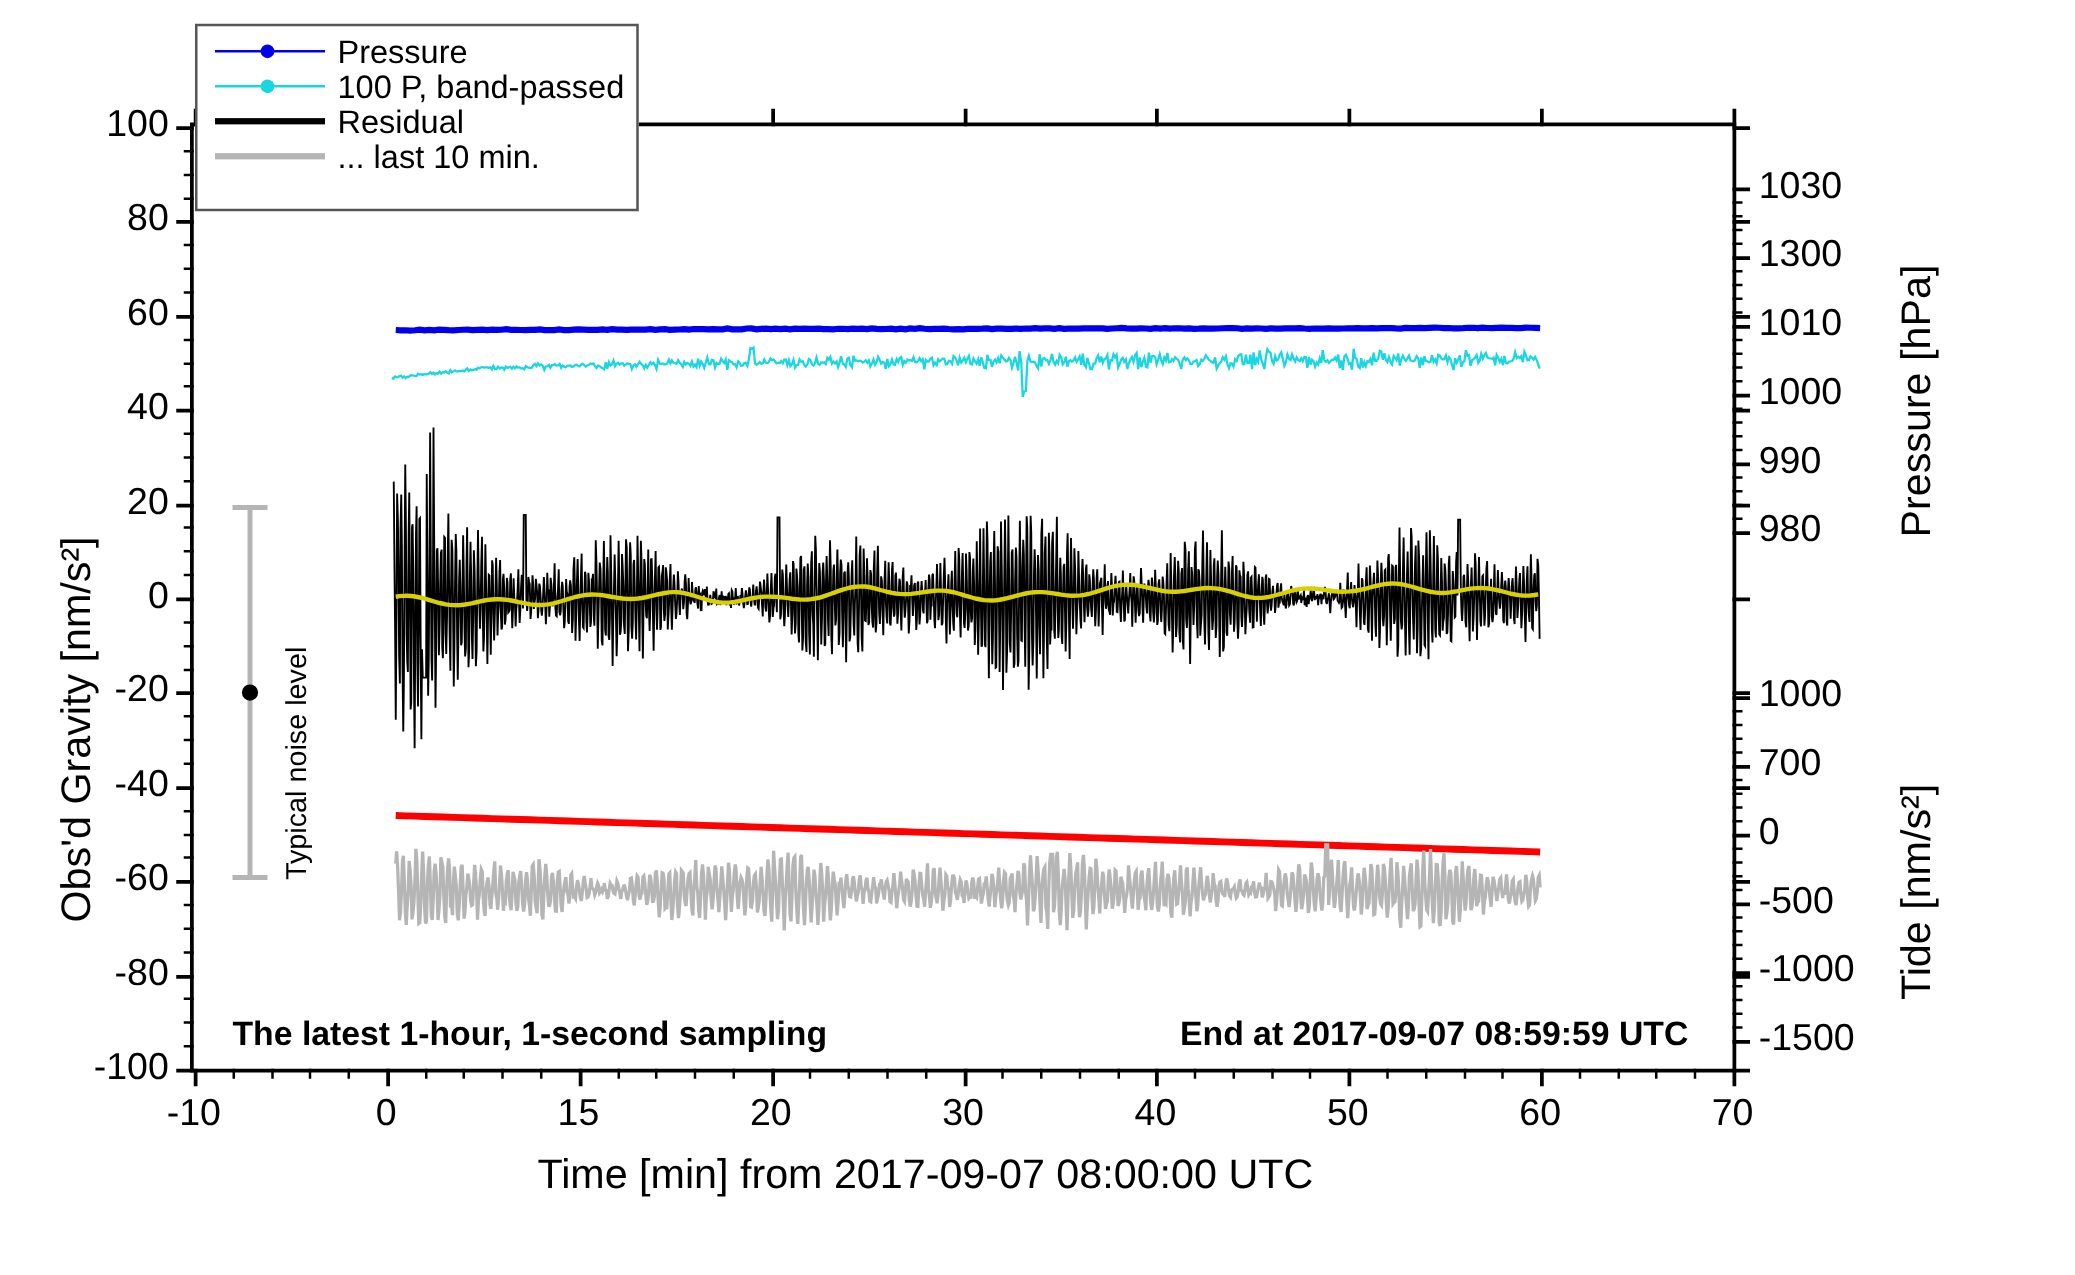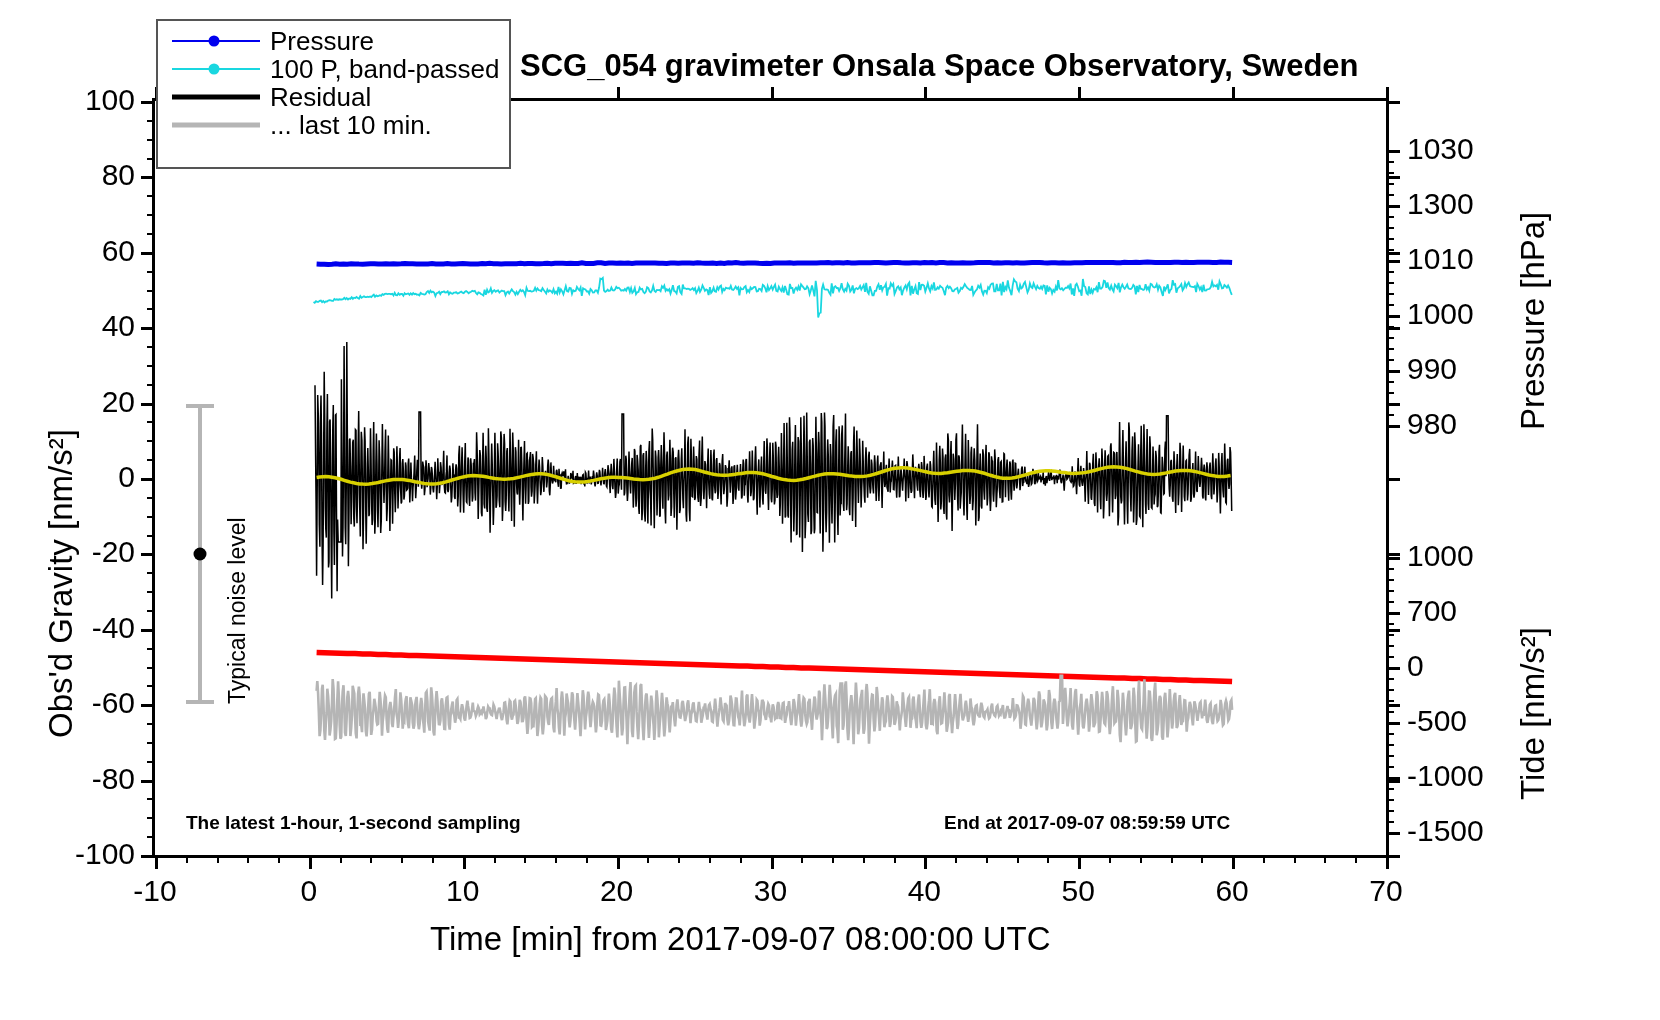--- a/index.html
+++ b/index.html
@@ -41,21 +41,21 @@
   .leg-line{position:absolute;left:0;top:50%;width:88px;transform:translateY(-50%);}
   .leg-dot{position:absolute;left:42px;top:50%;width:11px;height:11px;
            border-radius:50%;transform:translate(-50%,-50%);}
   .leg-lbl{font-size:26px;line-height:26px;margin-left:10px;white-space:nowrap;}
 
   
   #chart-title{position:absolute;left:520px;top:48px;font-size:31px;
                font-weight:bold;white-space:nowrap;z-index:30;}
 
   
-  .note{position:absolute;font-size:19px;font-weight:bold;white-space:nowrap;}
+  .note{position:absolute;font-size:27px;font-weight:bold;white-space:nowrap;}
 
   
   #noise-group{position:absolute;left:36px;top:250px;width:70px;height:300px;}
   #noise-bar{position:absolute;left:20px;top:0;width:4px;height:300px;background:#b5b5b5;}
   #noise-cap-top{position:absolute;left:8px;top:0;width:28px;height:4px;background:#b5b5b5;}
   #noise-cap-bot{position:absolute;left:8px;bottom:0;width:28px;height:4px;background:#b5b5b5;}
   #noise-dot{position:absolute;left:22px;top:150px;width:13px;height:13px;
              border-radius:50%;background:#000;transform:translate(-50%,-50%);}
   #noise-text{position:absolute;left:46px;top:300px;font-size:23px;
               white-space:nowrap;transform:rotate(-90deg);transform-origin:left top;}
@@ -225,21 +225,20 @@
       <div class="tk tk-maj-b" style="left: 1077.12px;"></div>
       <div class="tk tk-maj-t" style="left: 1077.12px;"></div>
       <div class="tk tk-min-b" style="left: 1107.9px;"></div>
       <div class="tk tk-min-b" style="left: 1138.67px;"></div>
       <div class="tk tk-min-b" style="left: 1169.45px;"></div>
       <div class="tk tk-min-b" style="left: 1200.22px;"></div>
       <div class="tk tk-maj-b" style="left: 1231px;"></div>
       <div class="tk tk-maj-t" style="left: 1231px;"></div>
     </div>
 
-  <div id="chart-title">SCG_054 gravimeter Onsala Space Observatory, Sweden</div>
 
   <div id="legend">
       <div class="leg-row">
         <div class="leg-sym">
           <div class="leg-line" style="border-top: 2px solid rgb(0, 0, 238);"></div>
           <div class="leg-dot" style="background: rgb(0, 0, 238);"></div>
         </div>
         <div class="leg-lbl">Pressure</div>
       </div>
       <div class="leg-row">
@@ -297,20 +296,20 @@
     <div class="tick tick-right" style="left: 1407px; top: 354.178px;">990</div>
     <div class="tick tick-right" style="left: 1407px; top: 409.22px;">980</div>
     <div class="tick tick-right" style="left: 1407px; top: 541.17px;">1000</div>
     <div class="tick tick-right" style="left: 1407px; top: 596.212px;">700</div>
     <div class="tick tick-right" style="left: 1407px; top: 651.254px;">0</div>
     <div class="tick tick-right" style="left: 1407px; top: 706.296px;">-500</div>
     <div class="tick tick-right" style="left: 1407px; top: 761.338px;">-1000</div>
     <div class="tick tick-right" style="left: 1407px; top: 816.38px;">-1500</div>
     <div class="tick tick-x" style="left: 95px; top: 876px; width: 120px;">-10</div>
     <div class="tick tick-x" style="left: 248.875px; top: 876px; width: 120px;">0</div>
-    <div class="tick tick-x" style="left: 402.75px; top: 876px; width: 120px;">10</div>
+    <div class="tick tick-x" style="left: 402.75px; top: 876px; width: 120px;">15</div>
     <div class="tick tick-x" style="left: 556.625px; top: 876px; width: 120px;">20</div>
     <div class="tick tick-x" style="left: 710.5px; top: 876px; width: 120px;">30</div>
     <div class="tick tick-x" style="left: 864.375px; top: 876px; width: 120px;">40</div>
     <div class="tick tick-x" style="left: 1018.25px; top: 876px; width: 120px;">50</div>
     <div class="tick tick-x" style="left: 1172.12px; top: 876px; width: 120px;">60</div>
     <div class="tick tick-x" style="left: 1326px; top: 876px; width: 120px;">70</div>
   </div>
 
 </body></html>

